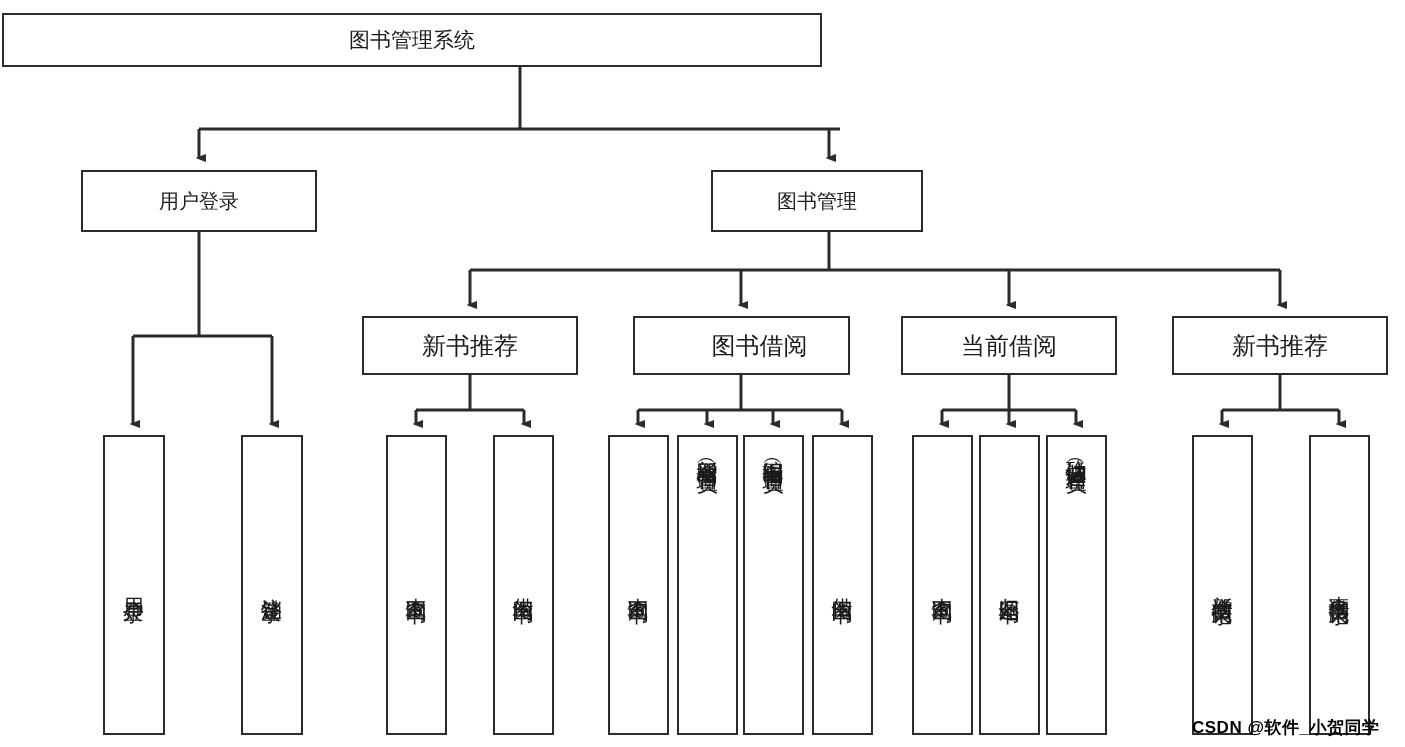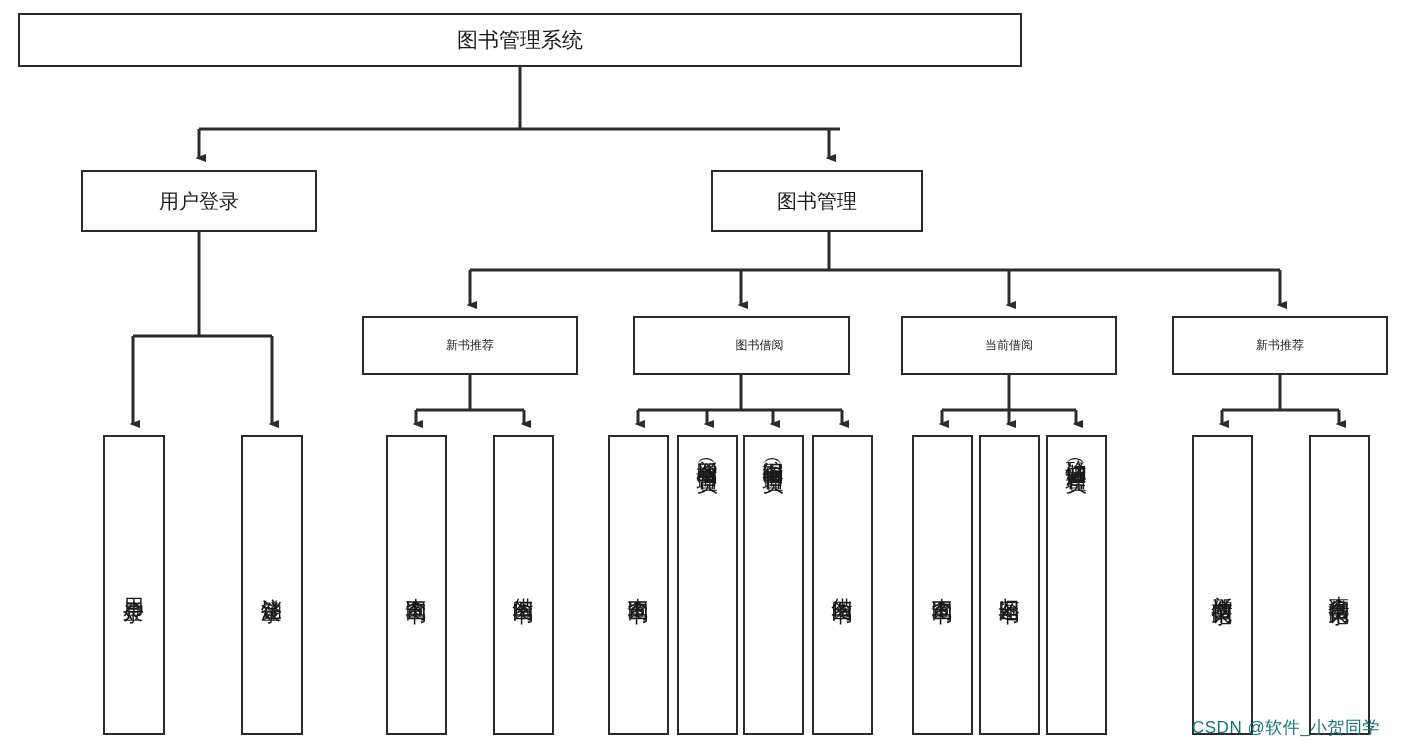--- a/index.html
+++ b/index.html
@@ -37,39 +37,40 @@
     text-align: center;
     line-height: 1.15;
   }
   .node.root {
     font-size: 21px;
   }
   .node.level2 {
     font-size: 20px;
   }
   .node.level3 {
-    font-size: 12px;
+    font-size: 24px;
   }
   .node.leaf {
     writing-mode: vertical-rl;
     text-orientation: upright;
     font-size: 21px;
     letter-spacing: 2px;
     padding: 6px 0;
     line-height: 1.0;
   }
   .node.leaf.topal {
     justify-content: flex-start;
   }
   .watermark {
     position: absolute;
     font-size: 17px;
-    color: #0f766e;
+    color: #000000;
     white-space: nowrap;
     letter-spacing: 0.5px;
+    font-weight: bold;
   }
 </style>
 </head>
 <body>
 
 <div id="canvas">
 
   <svg class="wires" viewBox="0 0 1405 747" xmlns="http://www.w3.org/2000/svg">
     <defs>
       <marker id="arrow" markerWidth="10" markerHeight="10" refX="4" refY="7" orient="auto" markerUnits="userSpaceOnUse">
@@ -113,21 +114,21 @@
       <path d="M1009,410 L1009,424" marker-end="url(#arrow)"></path>
       <path d="M1076,410 L1076,424" marker-end="url(#arrow)"></path>
 
       <path d="M1280,375 L1280,410"></path>
       <path d="M1222,410 L1339,410"></path>
       <path d="M1222,410 L1222,424" marker-end="url(#arrow)"></path>
       <path d="M1339,410 L1339,424" marker-end="url(#arrow)"></path>
     </g>
   </svg>
 
-  <div class="node root" style="left:18px; top:13px; width:1004px; height:54px;text-align:right;">图书管理系统</div>
+  <div class="node root" style="left:2px; top:13px; width:820px; height:54px;text-align:right;">图书管理系统</div>
 
   <div class="node level2" style="left:81px; top:170px; width:236px; height:62px;">用户登录</div>
   <div class="node level2" style="left:711px; top:170px; width:212px; height:62px;">图书管理</div>
 
   <div class="node level3" style="left:362px; top:316px; width:216px; height:59px;">新书推荐</div>
   <div class="node level3" style="left:633px; top:316px; width:217px; height:59px;padding-left:36px;">图书借阅</div>
   <div class="node level3" style="left:901px; top:316px; width:216px; height:59px;">当前借阅</div>
   <div class="node level3" style="left:1172px; top:316px; width:216px; height:59px;">新书推荐</div>
 
   <div class="node leaf" style="left:103px; top:435px; width:62px; height:300px;">用户登录</div>

